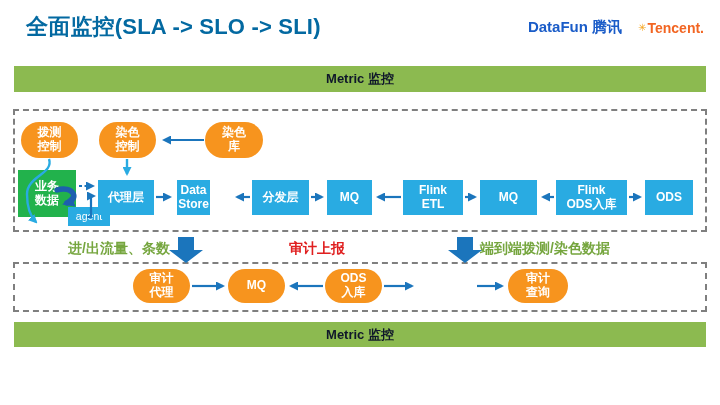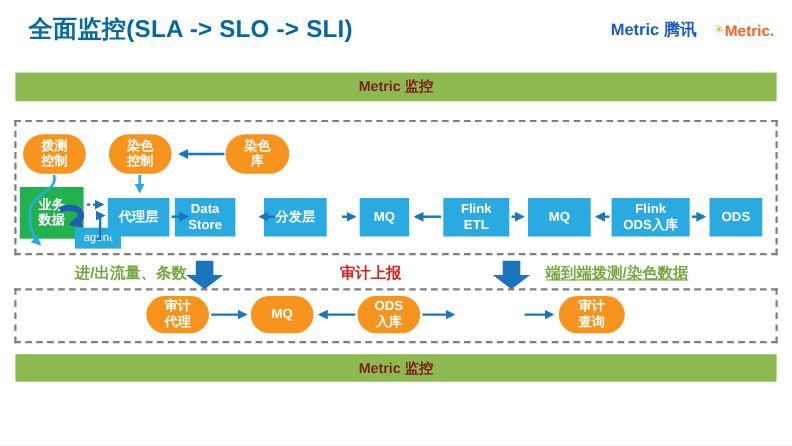--- a/index.html
+++ b/index.html
@@ -15,21 +15,21 @@
   .page-title{
     position:absolute; left:26px; top:12px; font-size:22px; font-weight:800;
     color:#0369a1; letter-spacing:0.2px;
   }
   .logos{position:absolute; right:16px; top:18px; display:flex; align-items:center; gap:16px;}
   .tencent-logo{color:var(--tencent-blue); font-weight:700; font-size:15px;}
   .datafun-logo{color:var(--datafun-orange); font-weight:700; font-size:14px; display:flex; align-items:center;}
   .datafun-icon{color:#F5A623; font-size:10px; margin-right:1px;}
   .metric-bar{
     position:absolute; left:14px; width:692px; height:26px; background:var(--bar-green);
-    color:#7f1d1d; font-weight:700; font-size:13px; display:flex; align-items:center; justify-content:center;
+    color:#0f172a; font-weight:700; font-size:13px; display:flex; align-items:center; justify-content:center;
   }
   .dashed-frame{position:absolute; border:2px dashed #7f7f7f;}
   .node{
     position:absolute; display:flex; align-items:center; justify-content:center;
     text-align:center; color:#fff; font-weight:700; font-size:12px; line-height:1.15;
     white-space:pre-line;
   }
   .orange{background:var(--orange);border-radius:18px;}
   .blue{background:var(--blue);}
   .green{background:var(--green-box);}
@@ -44,24 +44,24 @@
   .fat{fill:var(--arrow-blue);}
 </style>
 </head>
 <body>
 
 <div class="slide">
 
   <div class="page-title">全面监控(SLA -&gt; SLO -&gt; SLI)</div>
 
   <div class="logos">
-    <span class="tencent-logo">Metric 腾讯</span>
+    <span class="tencent-logo">DataFun 腾讯</span>
     <span class="datafun-logo">
         <span class="datafun-icon">✳</span>
-        <span>Metric.</span>
+        <span>Tencent.</span>
       </span>
   </div>
 
   <div class="metric-bar" style="top:66px;">
     <span>Metric 监控</span>
   </div>
 
   <div class="dashed-frame" style="left:13px; top:109px; width:690px; height:119px;"></div>
 
   <div class="node orange" style="left:21px;  top:122px; width:57px; height:36px;">拨测
@@ -69,34 +69,34 @@
   <div class="node orange" style="left:99px;  top:122px; width:57px; height:36px;">染色
 控制</div>
   <div class="node orange" style="left:205px; top:122px; width:58px; height:36px;">染色
 库</div>
 
   <div class="node green" style="left:18px; top:170px; width:58px; height:47px;">业务
 数据</div>
   <div class="node blue agent" style="left:44px; top:207px; width:42px; height:19px;margin-left:24px;">agent</div>
 
   <div class="node blue" style="left:98px;  top:180px; width:56px; height:35px;">代理层</div>
-  <div class="node blue" style="left:159px; top:180px; width:55px; height:35px;">Data
+  <div class="node blue" style="left:177px; top:180px; width:33px; height:35px;">Data
 Store</div>
-  <div class="node blue" style="left:240px; top:180px; width:57px; height:35px;">分发层</div>
+  <div class="node blue" style="left:252px; top:180px; width:57px; height:35px;">分发层</div>
   <div class="node blue" style="left:327px; top:180px; width:45px; height:35px;">MQ</div>
   <div class="node blue" style="left:403px; top:180px; width:60px; height:35px;">Flink
 ETL</div>
   <div class="node blue" style="left:480px; top:180px; width:57px; height:35px;">MQ</div>
   <div class="node blue" style="left:556px; top:180px; width:71px; height:35px;">Flink
 ODS入库</div>
   <div class="node blue" style="left:645px; top:180px; width:48px; height:35px;">ODS</div>
 
   <div class="ann ann-green" style="left:48px;  top:240px;margin-left:20px;">进/出流量、条数</div>
-  <div class="ann ann-red" style="left:289px; top:240px;margin-left:20px;">审计上报</div>
-  <div class="ann ann-green" style="left:496px; top:240px;text-decoration:underline;">端到端拨测/染色数据</div>
+  <div class="ann ann-red" style="left:289px; top:240px;">审计上报</div>
+  <div class="ann ann-green" style="left:480px; top:240px;">端到端拨测/染色数据</div>
 
   <div class="dashed-frame" style="left:13px; top:262px; width:690px; height:46px;"></div>
 
   <div class="node orange" style="left:133px; top:269px; width:57px; height:34px;">审计
 代理</div>
   <div class="node orange" style="left:228px; top:269px; width:57px; height:34px;">MQ</div>
   <div class="node orange" style="left:325px; top:269px; width:57px; height:34px;">ODS
 入库</div>
   <div class="node orange" style="left:508px; top:269px; width:60px; height:34px;">审计
 查询</div>

